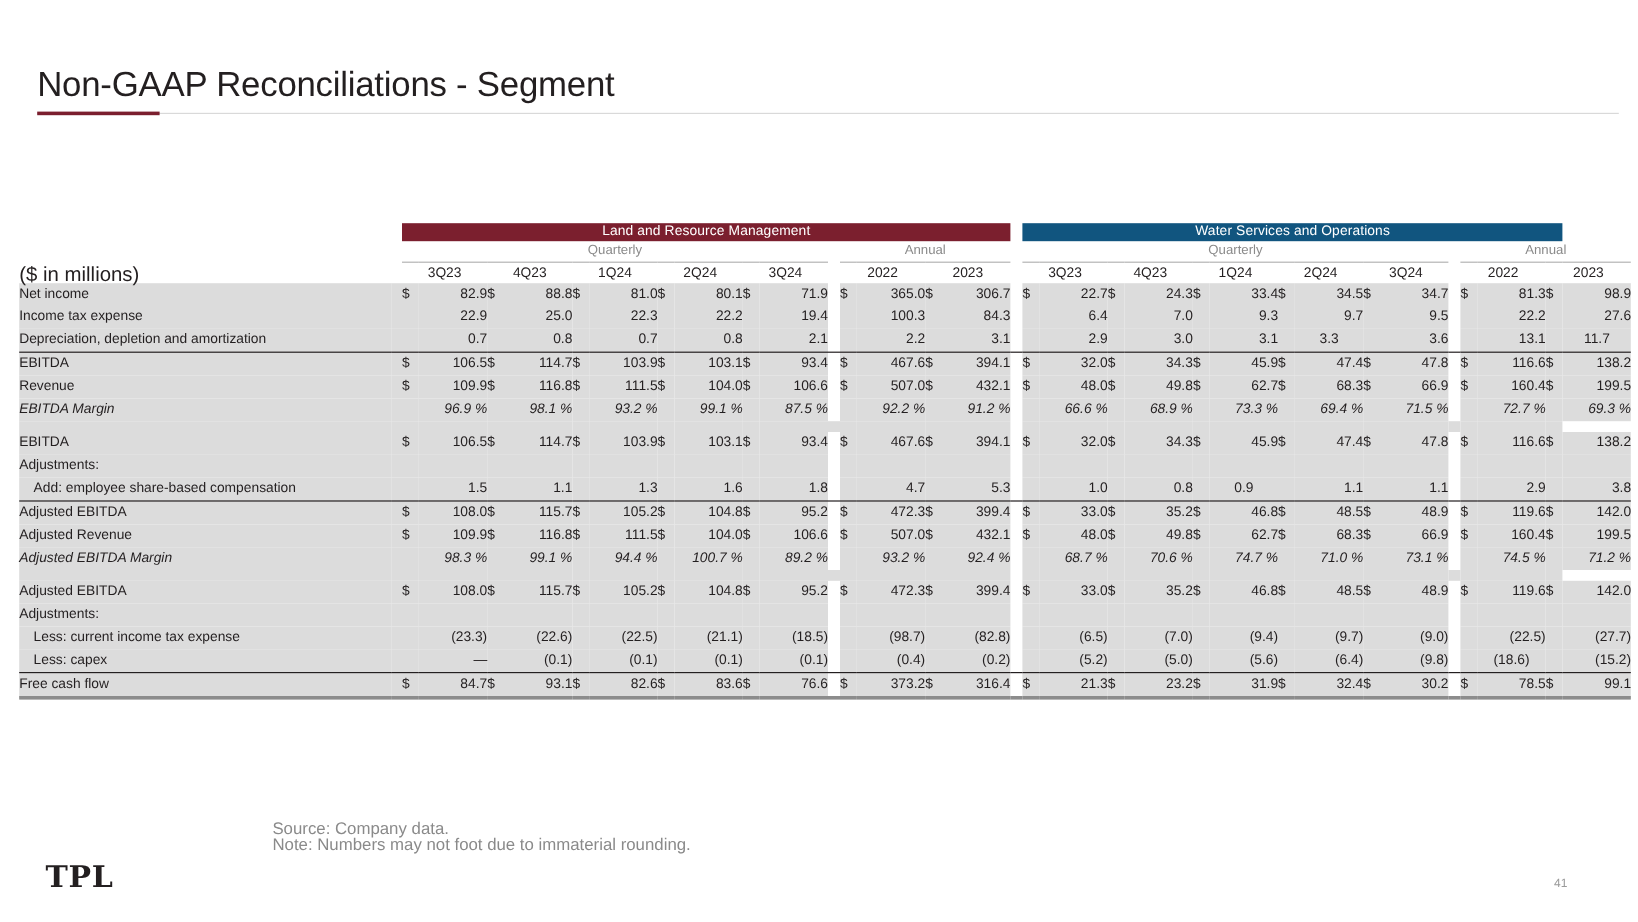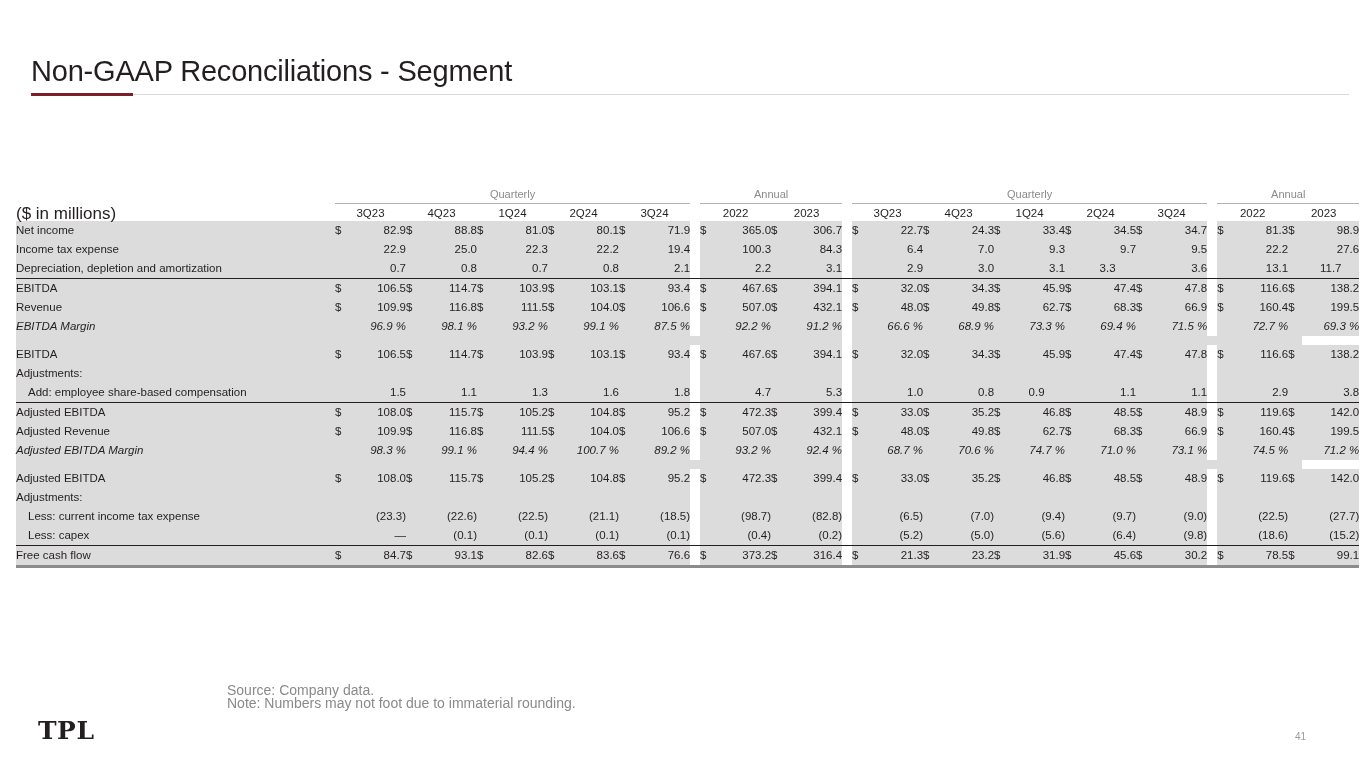--- a/index.html
+++ b/index.html
@@ -138,20 +138,26 @@
         <col class="c-cur">
         <col class="c-num">
       <col class="c-sep">
       <col class="c-cur">
         <col class="c-num">
         <col class="c-cur">
         <col class="c-num">
     </colgroup>
     <thead>
 
+      <tr>
+        <td class="band-spacer" colspan="2"></td>
+        <td class="band lrm" colspan="15">Land and Resource Management</td>
+        <td class="band-spacer"></td>
+        <td class="band wso" colspan="14">Water Services and Operations</td>
+      </tr>
 
       <tr>
         <td colspan="2"></td>
         <td class="subhead" colspan="10">Quarterly</td>
         <td></td>
         <td class="subhead" colspan="4">Annual</td>
         <td></td>
         <td class="subhead" colspan="10">Quarterly</td>
         <td></td>
         <td class="subhead" colspan="4">Annual</td>
@@ -797,21 +803,21 @@
           <td class="cur shade" style="border-bottom: 1px solid rgb(35, 31, 32);"></td>
           <td class="num shade" style="border-bottom: 1px solid rgb(35, 31, 32);">(5.0)</td>
           <td class="cur shade" style="border-bottom: 1px solid rgb(35, 31, 32);"></td>
           <td class="num shade" style="border-bottom: 1px solid rgb(35, 31, 32);">(5.6)</td>
           <td class="cur shade" style="border-bottom: 1px solid rgb(35, 31, 32);"></td>
           <td class="num shade" style="border-bottom: 1px solid rgb(35, 31, 32);">(6.4)</td>
           <td class="cur shade" style="border-bottom: 1px solid rgb(35, 31, 32);"></td>
           <td class="num shade" style="border-bottom: 1px solid rgb(35, 31, 32);">(9.8)</td>
           <td></td>
           <td class="cur shade" style="border-bottom: 1px solid rgb(35, 31, 32);"></td>
-          <td class="num shade" style="border-bottom: 1px solid rgb(35, 31, 32);">(18.6)</td>
+          <td class="num shade" style="border-bottom: 1px solid rgb(35, 31, 32); text-align: center;">(18.6)</td>
           <td class="cur shade" style="border-bottom: 1px solid rgb(35, 31, 32);"></td>
           <td class="num shade" style="border-bottom: 1px solid rgb(35, 31, 32);">(15.2)</td>
         </tr>
         <tr class="row fcf">
           <td class="lbl b shade">Free cash flow</td>
           <td class="shade"></td>
           <td class="cur b shade">$</td>
           <td class="num b shade">84.7</td>
           <td class="cur b shade">$</td>
           <td class="num b shade">93.1</td>
@@ -827,21 +833,21 @@
           <td class="cur b shade">$</td>
           <td class="num b shade">316.4</td>
           <td></td>
           <td class="cur b shade">$</td>
           <td class="num b shade">21.3</td>
           <td class="cur b shade">$</td>
           <td class="num b shade">23.2</td>
           <td class="cur b shade">$</td>
           <td class="num b shade">31.9</td>
           <td class="cur b shade">$</td>
-          <td class="num b shade">45.6</td>
+          <td class="num b shade">32.4</td>
           <td class="cur b shade">$</td>
           <td class="num b shade">30.2</td>
           <td></td>
           <td class="cur b shade">$</td>
           <td class="num b shade">78.5</td>
           <td class="cur b shade">$</td>
           <td class="num b shade">99.1</td>
         </tr>
       </tbody>
   </table>

